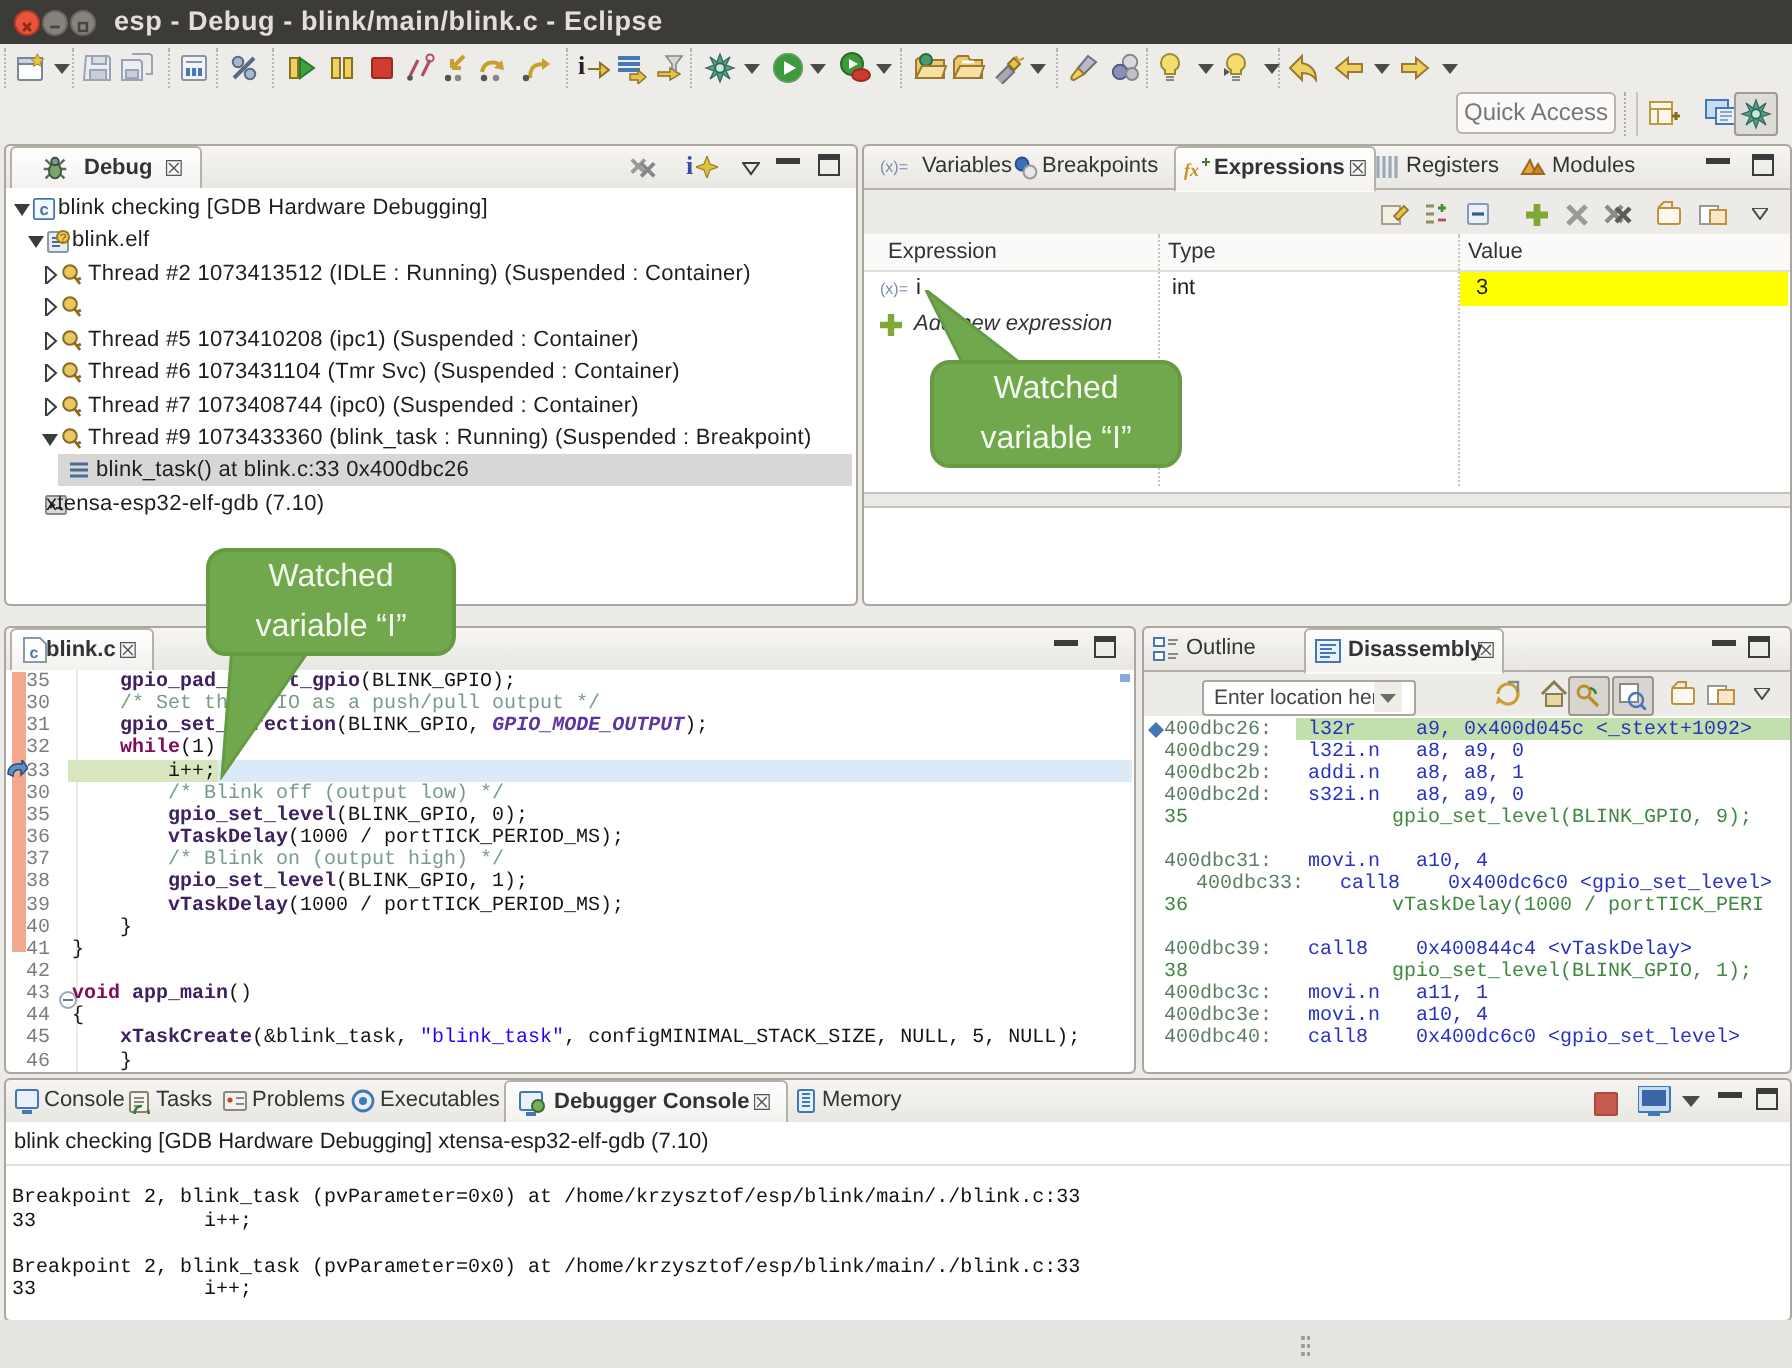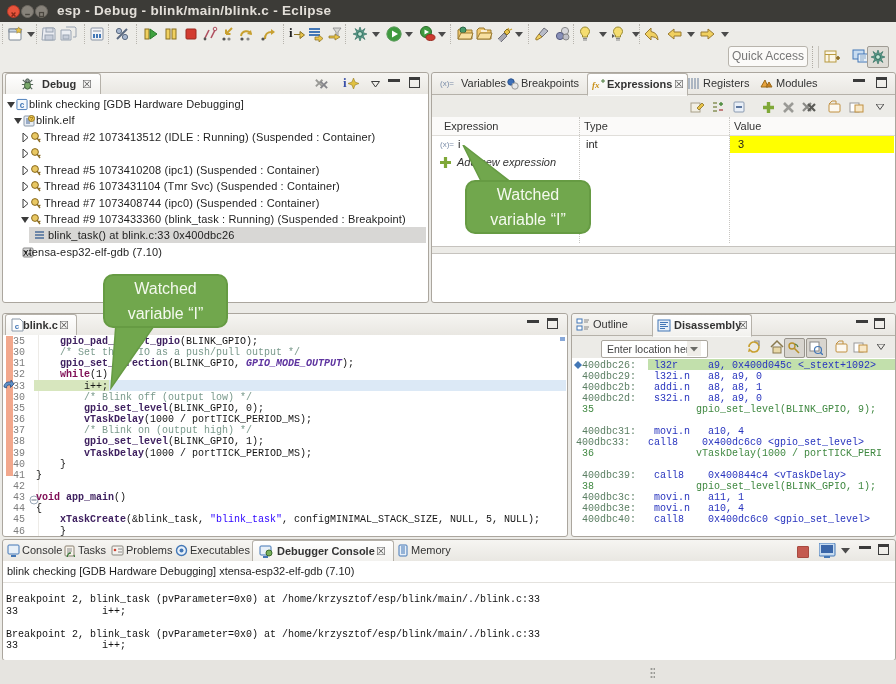--- a/index.html
+++ b/index.html
@@ -591,21 +591,21 @@
     <div class="abs" style="left:76px;top:1px;right:0;height:11px;background:#C2E0AC"></div>
     <svg class="icon" style="left:2px;top:3px" width="8" height="8" viewBox="0 0 8 8">
         <path d="M0 4 L4 0 L8 4 L4 8 Z" fill="#4377B6"></path>
       </svg>
     <div class="dline" style="top:1.5px"><span class="code" style="left:10px"><span class="daddr">400dbc26:</span><span class="dins">   l32r     a9, 0x400d045c &lt;_stext+1092&gt;</span></span></div>
     <div class="dline" style="top:12.55px"><span class="code" style="left:10px"><span class="daddr">400dbc29:</span><span class="dins">   l32i.n   a8, a9, 0</span></span></div>
     <div class="dline" style="top:23.6px"><span class="code" style="left:10px"><span class="daddr">400dbc2b:</span><span class="dins">   addi.n   a8, a8, 1</span></span></div>
     <div class="dline" style="top:34.65px"><span class="code" style="left:10px"><span class="daddr">400dbc2d:</span><span class="dins">   s32i.n   a8, a9, 0</span></span></div>
     <div class="dline" style="top:45.7px"><span class="code" style="left:10px"><span class="dsrc">35                 gpio_set_level(BLINK_GPIO, 9);</span></span></div>
     <div class="dline" style="top:67.8px"><span class="code" style="left:10px"><span class="daddr">400dbc31:</span><span class="dins">   movi.n   a10, 4</span></span></div>
-    <div class="dline" style="top:78.85px"><span class="code" style="left:4px"><span class="daddr">400dbc33:</span><span class="dins">   call8    0x400dc6c0 &lt;gpio_set_level&gt;</span></span></div>
+    <div class="dline" style="top:78.85px"><span class="code" style="left:26px"><span class="daddr">400dbc33:</span><span class="dins">   call8    0x400dc6c0 &lt;gpio_set_level&gt;</span></span></div>
     <div class="dline" style="top:89.9px"><span class="code" style="left:10px"><span class="dsrc">36                 vTaskDelay(1000 / portTICK_PERI</span></span></div>
     <div class="dline" style="top:112.0px"><span class="code" style="left:10px"><span class="daddr">400dbc39:</span><span class="dins">   call8    0x400844c4 &lt;vTaskDelay&gt;</span></span></div>
     <div class="dline" style="top:123.05px"><span class="code" style="left:10px"><span class="dsrc">38                 gpio_set_level(BLINK_GPIO, 1);</span></span></div>
     <div class="dline" style="top:134.1px"><span class="code" style="left:10px"><span class="daddr">400dbc3c:</span><span class="dins">   movi.n   a11, 1</span></span></div>
     <div class="dline" style="top:145.15px"><span class="code" style="left:10px"><span class="daddr">400dbc3e:</span><span class="dins">   movi.n   a10, 4</span></span></div>
     <div class="dline" style="top:156.2px"><span class="code" style="left:10px"><span class="daddr">400dbc40:</span><span class="dins">   call8    0x400dc6c0 &lt;gpio_set_level&gt;</span></span></div>
   </div>
 </div>
 
 <div class="panel" id="consolepanel" style="left:2px;top:539px;width:892px;height:120px">

